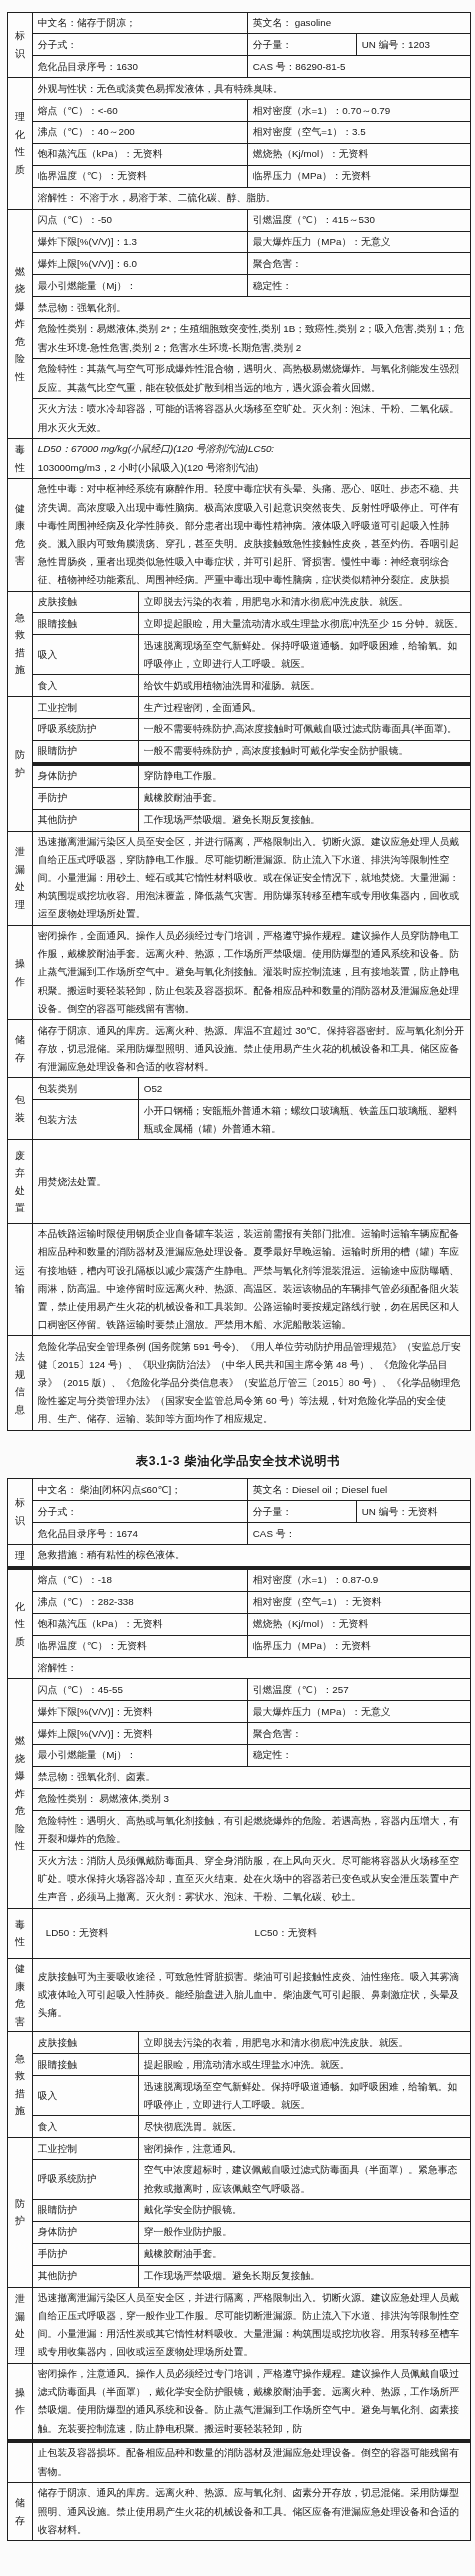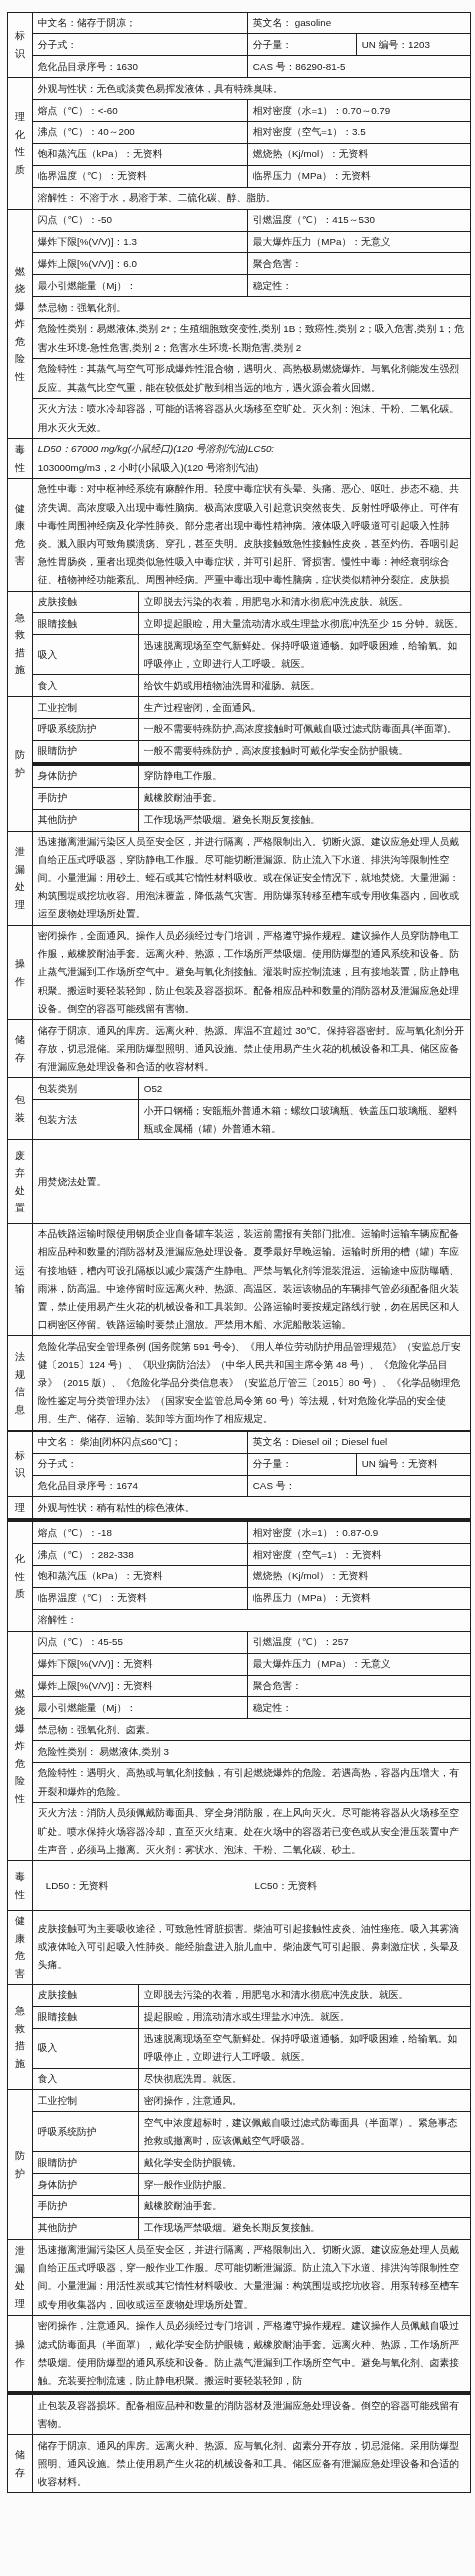--- a/index.html
+++ b/index.html
@@ -225,20 +225,21 @@
 
     <tr>
       <td class="vlab">
             <div class="vtext">法规信息</div>
           </td>
       <td colspan="4">危险化学品安全管理条例 (国务院第 591 号令)、《用人单位劳动防护用品管理规范》（安监总厅安健〔2015〕124 号）、《职业病防治法》（中华人民共和国主席令第 48 号）、《危险化学品目录》（2015 版）、《危险化学品分类信息表》（安监总厅管三〔2015〕80 号）、《化学品物理危险性鉴定与分类管理办法》（国家安全监管总局令第 60 号）等法规，针对危险化学品的安全使用、生产、储存、运输、装卸等方面均作了相应规定。</td>
     </tr>
   </tbody>
     </table>
 
+  <div class="tbl-title second">表3.1-3 柴油化学品安全技术说明书</div>
 
   <table>
     <colgroup>
         <col style="width:24.6px">
         <col style="width:106px">
         <col style="width:109px">
         <col style="width:109px">
         <col style="width:114px">
       </colgroup>
 
@@ -257,21 +258,21 @@
     </tr>
     <tr>
       <td colspan="2">危化品目录序号：1674</td>
       <td colspan="2">CAS 号：</td>
     </tr>
 
     <tr>
       <td class="vlab">
             <div class="vtext">理</div>
           </td>
-      <td colspan="4">外观与性状：稍有粘性的棕色液体。</td>
+      <td colspan="4">急救措施：稍有粘性的棕色液体。</td>
     </tr>
     <tr class="pbrk">
       <td class="vlab" rowspan="5">
             <div class="vtext">化性质</div>
           </td>
       <td colspan="2">熔点（℃）：-18</td>
       <td colspan="2">相对密度（水=1）：0.87-0.9</td>
     </tr>
     <tr>
       <td colspan="2">沸点（℃）：282-338</td>

